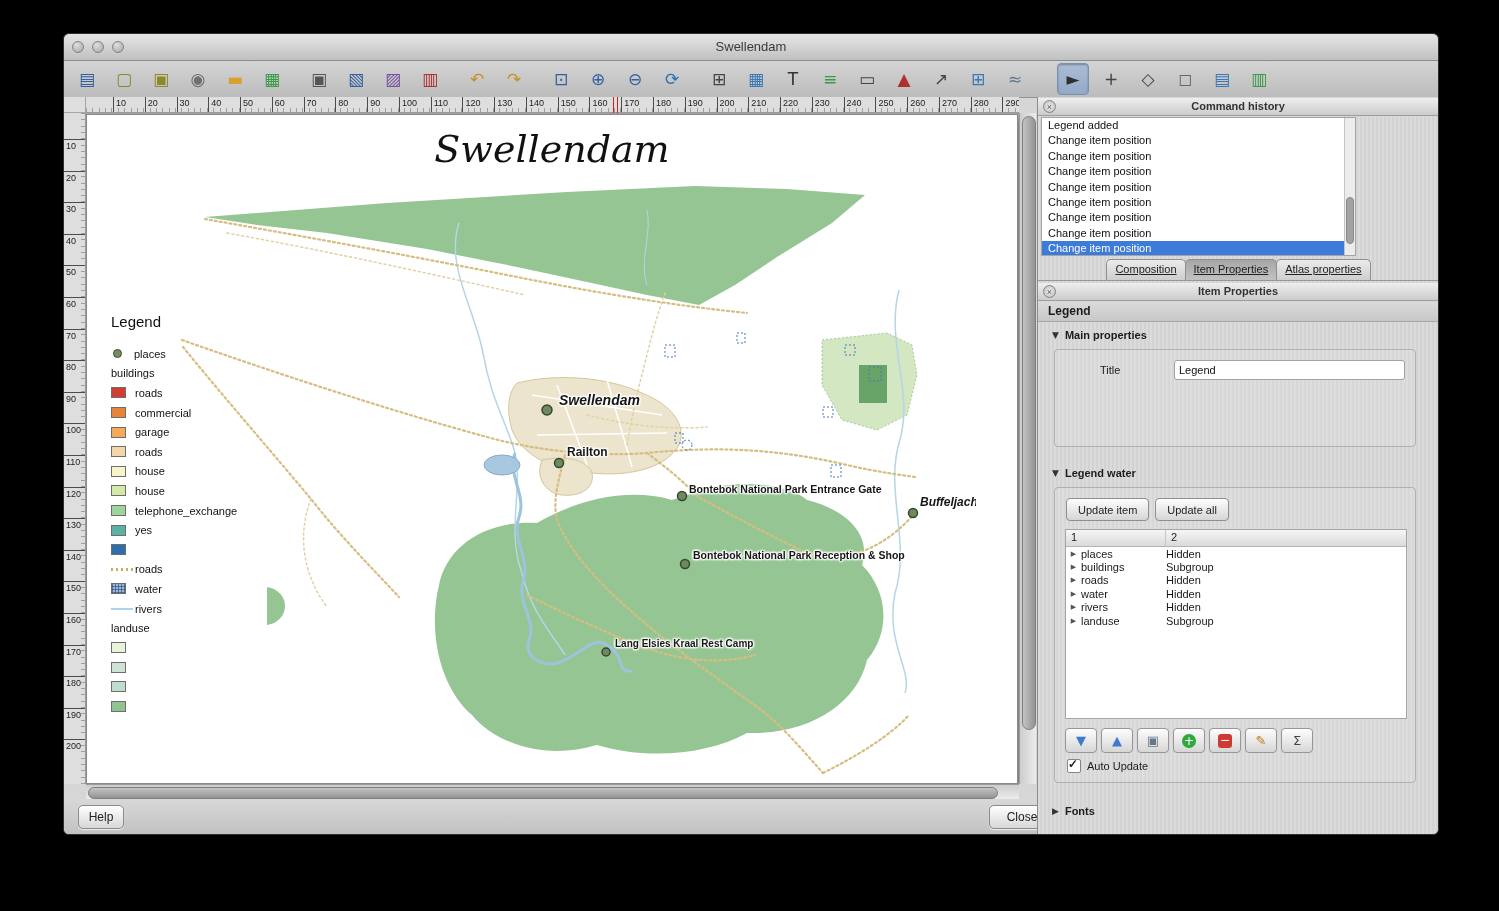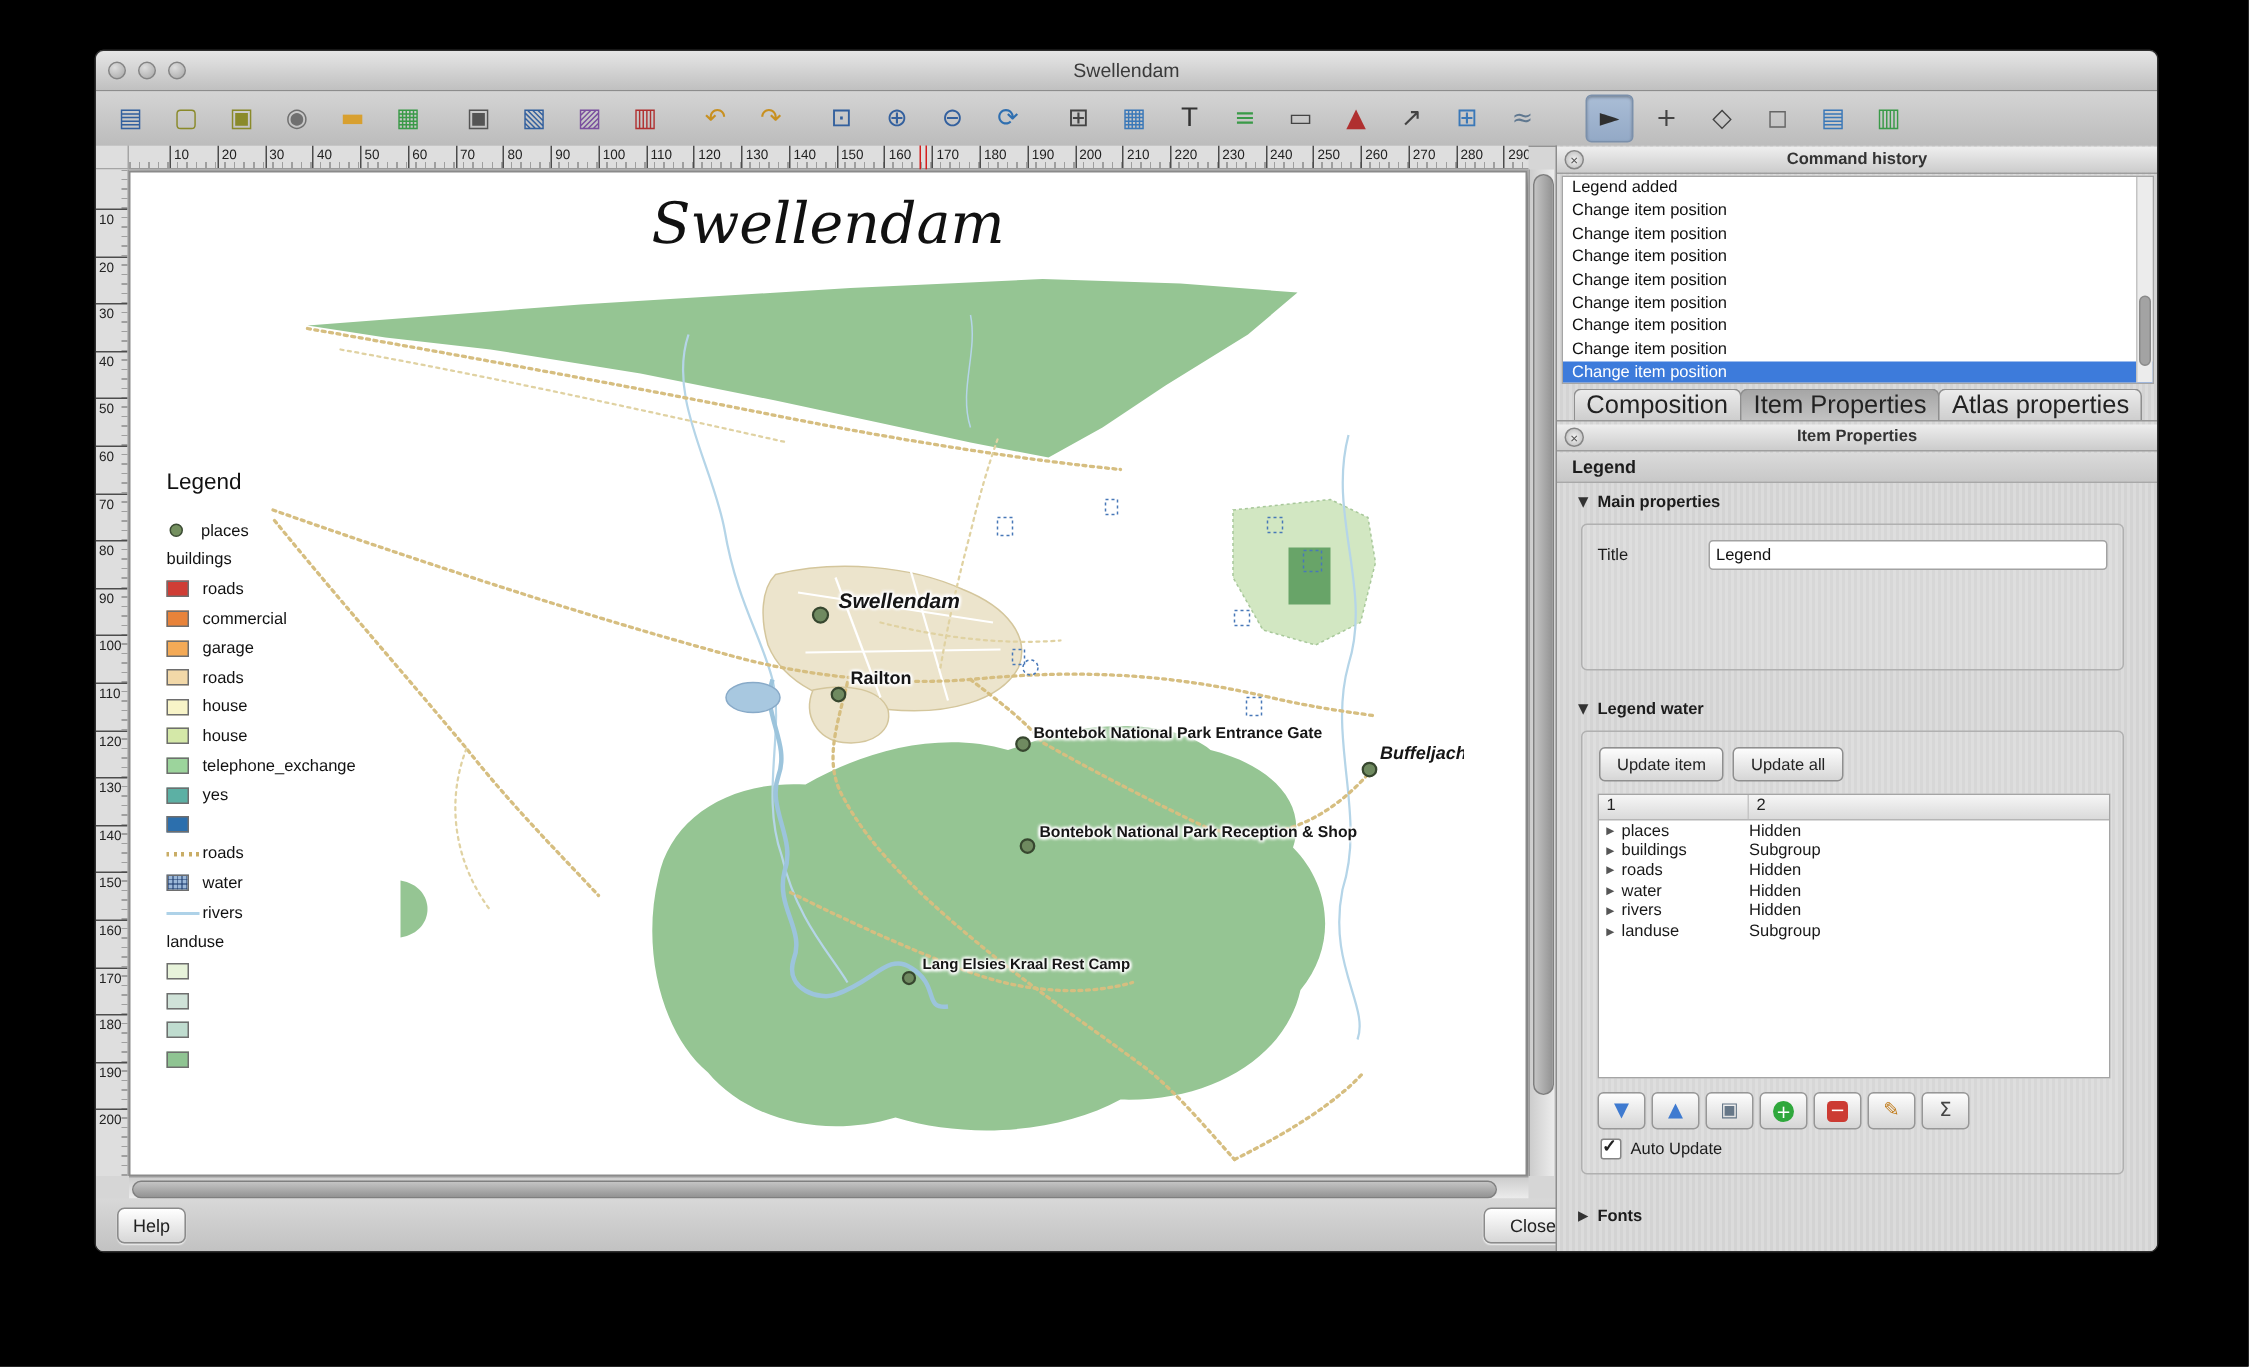--- a/index.html
+++ b/index.html
@@ -82,39 +82,39 @@
   .close-btn{left:904px;top:6px;width:64px;margin-left:21px;}
 
   
   .right-panel{position:absolute;left:973px;top:63px;width:401px;height:737px;box-sizing:border-box;border-left:1px solid #8d8d8d;
                background:repeating-linear-gradient(90deg,#dbdbdb 0 2px,#d3d3d3 2px 4px);overflow:hidden;}
   .panel-header{position:absolute;left:0;width:100%;height:18px;background:linear-gradient(#eeeeee,#cccccc);
                 border-bottom:1px solid #9e9e9e;box-sizing:border-box;}
   .panel-header .ph-title{text-align:center;font-size:11px;font-weight:bold;color:#333;line-height:17px;}
   .panel-close{position:absolute;left:5px;top:2px;width:13px;height:13px;border-radius:50%;border:1px solid #858585;
                background:radial-gradient(#f4f4f4,#b6b6b6);font-size:9px;line-height:12px;text-align:center;color:#555;box-sizing:border-box;}
-  .hist-list{position:absolute;left:3px;top:20px;width:395px;height:139px;background:#fff;border:1px solid #a5a5a5;box-sizing:border-box;overflow:hidden;}
+  .hist-list{position:absolute;left:3px;top:20px;width:315px;height:139px;background:#fff;border:1px solid #a5a5a5;box-sizing:border-box;overflow:hidden;}
   .hist-row{height:15.4px;line-height:15.4px;font-size:11px;color:#111;padding-left:6px;}
   .hist-row.selected{background:#3d7bdb;color:#fff;}
   .hist-sb{position:absolute;right:0;top:0;width:11px;height:100%;background:#ececec;border-left:1px solid #c4c4c4;box-sizing:border-box;}
   .hist-sb .thumb{position:absolute;left:1px;top:58%;width:8px;height:34%;border-radius:4px;background:#a3a3a3;border:1px solid #8a8a8a;box-sizing:border-box;}
 
   .tabs{position:absolute;left:0;top:162px;right:0;height:21px;display:flex;justify-content:center;align-items:flex-end;border-bottom:1px solid #979797;}
-  .tab{height:20px;line-height:19px;padding:0 8px;font-size:17px;color:#222;background:linear-gradient(#ebebeb,#cecece);
-       border:1px solid #8f8f8f;border-bottom:none;border-radius:5px 5px 0 0;margin-right:-1px;}
+  .tab{height:20px;line-height:19px;padding:0 8px;font-size:11px;color:#222;background:linear-gradient(#ebebeb,#cecece);
+       border:1px solid #8f8f8f;border-bottom:none;border-radius:5px 5px 0 0;margin-right:-1px;text-decoration:underline;}
   .tab.selected{background:linear-gradient(#a6a6a6,#c2c2c2);}
 
   .legend-bar{position:absolute;left:0;top:205px;width:100%;height:20px;background:linear-gradient(#dadada,#c8c8c8);
               border-bottom:1px solid #a8a8a8;box-sizing:border-box;font-size:12px;font-weight:bold;color:#1c1c1c;
               padding-left:10px;line-height:19px;}
 
   .disc-row{position:absolute;display:flex;align-items:center;gap:6px;font-size:11px;font-weight:bold;color:#1c1c1c;}
   .disc-tri{font-family:"DejaVu Sans",sans-serif;font-size:9px;color:#333;}
 
-  .group-box{position:absolute;border:1px solid #b0b0b0;border-radius:4px;background:rgba(255,255,255,.10);box-sizing:border-box;}
+  .group-box{position:absolute;border:1px solid #b0b0b0;border-radius:4px;background:rgba(255,255,255,.10);box-sizing:border-box;padding-left:35px;}
   .gb-main{left:16px;top:252px;width:362px;height:98px;padding-top:6px;}
   .gb-legend{left:16px;top:390px;width:362px;height:296px;}
   .prop-row{display:flex;align-items:center;height:24px;margin:2px 10px;}
   .prop-label{width:74px;font-size:11px;color:#1c1c1c;}
   .prop-input{flex:1;height:18px;border:1px solid #a2a2a2;border-radius:3px;background:#fff;font-size:11px;
               font-family:"Liberation Sans",sans-serif;padding:0 4px;color:#111;}
   .dropdown{flex:1;height:20px;border:1px solid #a2a2a2;border-radius:3px;background:#fff;display:flex;align-items:center;
             font-size:11px;color:#111;padding-left:5px;position:relative;box-sizing:border-box;}
   .stepper{position:absolute;right:0;top:0;width:15px;height:18px;border-left:1px solid #aaa;border-radius:0 3px 3px 0;
            background:linear-gradient(#fdfdfd,#cfcfcf);display:flex;flex-direction:column;align-items:center;justify-content:center;}

